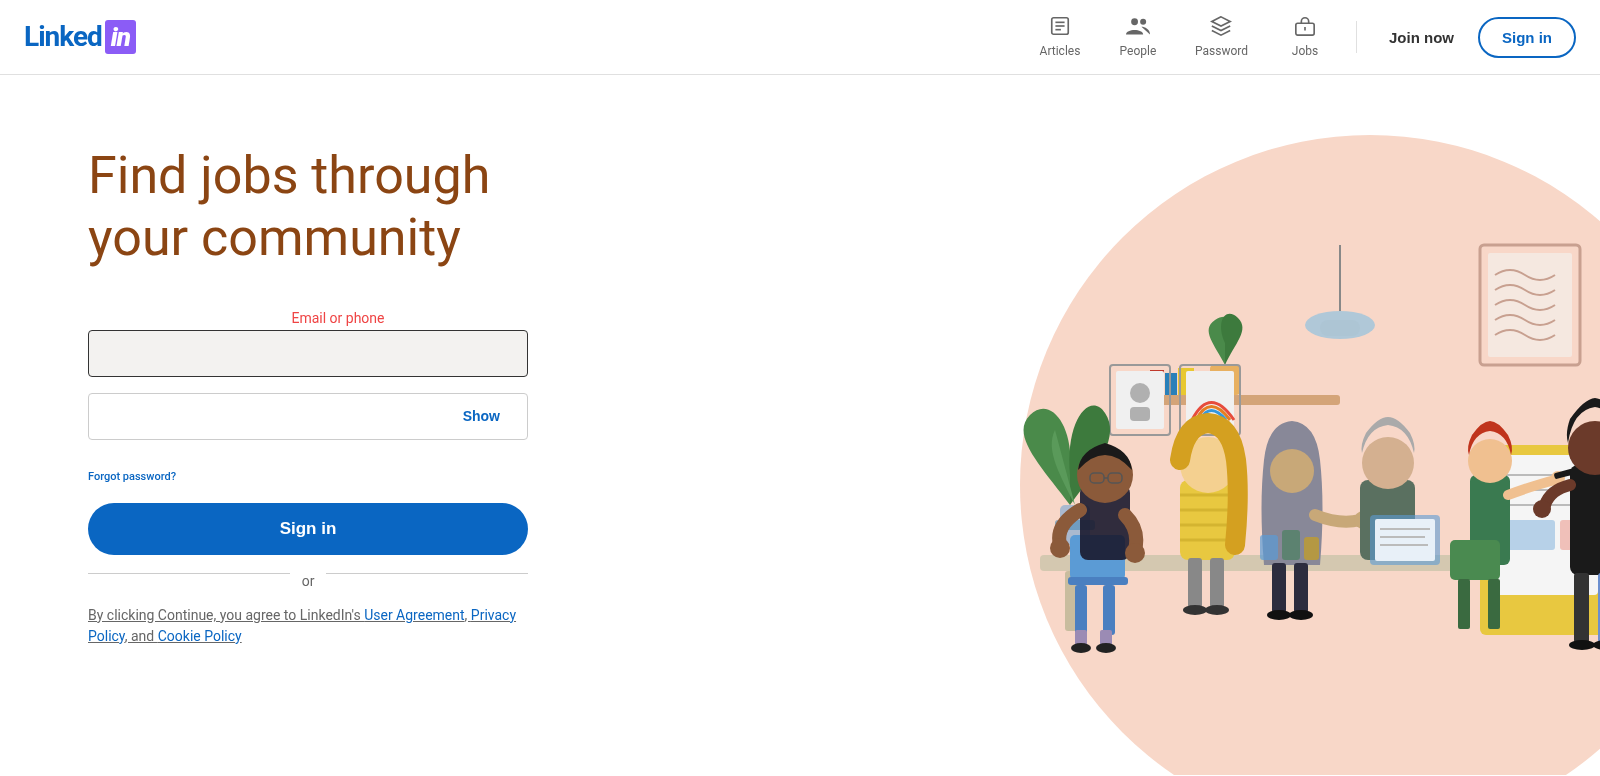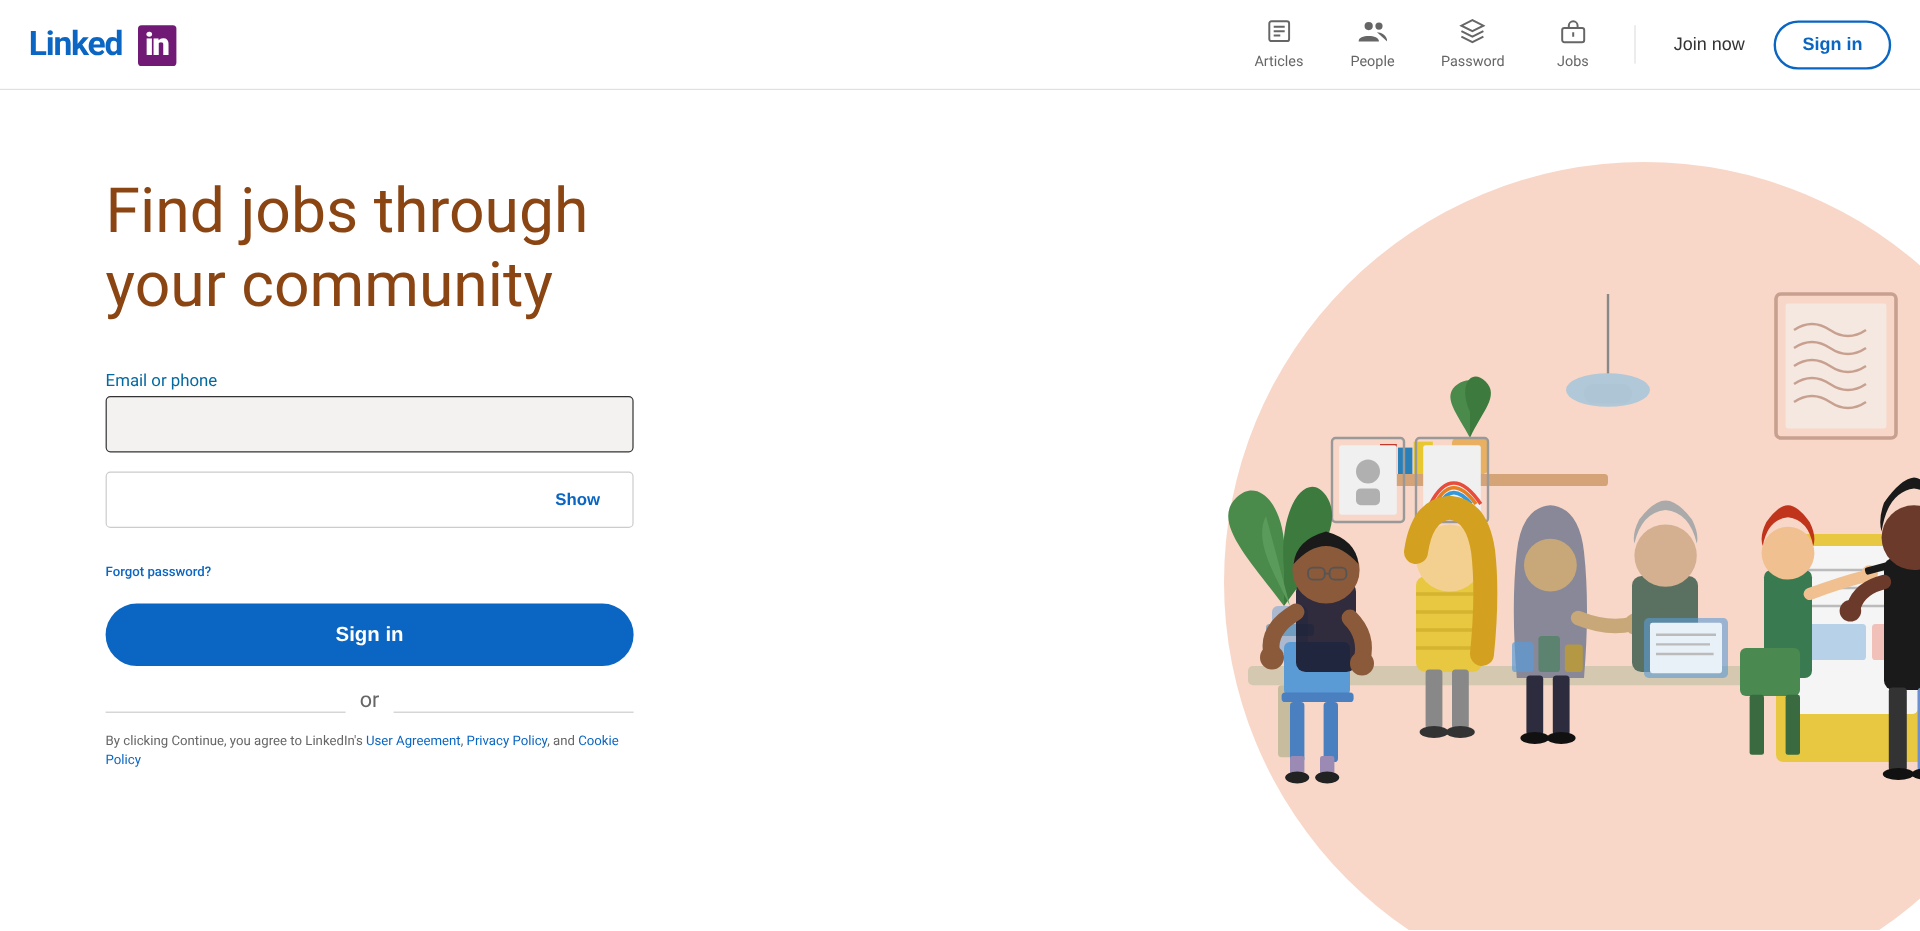--- a/index.html
+++ b/index.html
@@ -20,27 +20,28 @@
       margin-right: auto;
     }
     .logo-text {
       font-size: 28px;
       font-weight: 700;
       color: #0a66c2;
       letter-spacing: -1px;
     }
     .logo-in-box {
       display: inline-block;
-      background: #701a75;
+      background: #8b5cf6;
       color: #fff;
       font-size: 26px;
       font-weight: 900;
       padding: 2px 6px;
       border-radius: 3px;
-      margin-left: 13px;
+      margin-left: 3px;
+      font-style: italic;
     }
     nav {
       display: flex;
       align-items: center;
       gap: 8px;
     }
     .nav-item {
       display: flex;
       flex-direction: column;
       align-items: center;
@@ -49,21 +50,21 @@
       color: #666;
       font-size: 12px;
       text-decoration: none;
       border-bottom: 2px solid transparent;
       min-width: 70px;
     }
     .nav-icon { font-size: 20px; margin-bottom: 2px; color: #666; }
     .nav-divider { width: 1px; height: 32px; background: #e0e0e0; margin: 0 8px; }
     .join-now-btn {
       font-size: 15px;
-      font-weight: 400;
+      font-weight: 700;
       color: #333;
       padding: 8px 16px;
       cursor: pointer;
       background: none;
       border: none;
       white-space: nowrap;
     }
     .sign-in-btn {
       font-size: 15px;
       font-weight: 600;
@@ -99,22 +100,23 @@
       line-height: 1.2;
       margin-bottom: 40px;
     }
 
     .form-group {
       margin-bottom: 16px;
     }
     .form-label {
       display: block;
       font-size: 14px;
-      color: #0369a1;
+      color: #ef4444;
       margin-bottom: 4px;
+      text-align: center;
     }
     .form-input {
       width: 100%;
       max-width: 440px;
       padding: 14px 14px;
       font-size: 15px;
       border: 1.5px solid #333;
       border-radius: 4px;
       background: #f3f2f0;
       outline: none;
@@ -165,39 +167,40 @@
       font-size: 17px;
       font-weight: 600;
       border: none;
       border-radius: 28px;
       cursor: pointer;
       margin-bottom: 18px;
     }
 
     .or-divider {
       display: flex;
-      align-items: flex-end;
+      align-items: flex-start;
       max-width: 440px;
       margin-bottom: 16px;
       color: #666;
-      font-size: 18px;
+      font-size: 14px;
     }
     .or-divider::before, .or-divider::after {
       content: '';
       flex: 1;
       height: 1px;
       background: #ccc;
     }
     .or-divider span { padding: 0 12px; }
 
     .legal-text {
-      font-size: 11px;
+      font-size: 14px;
       color: #666;
       max-width: 440px;
       line-height: 1.5;
+      text-decoration: underline;
     }
     .legal-link {
       color: #0a66c2;
       text-decoration: none;
       cursor: pointer;
     }
 
     
     .right-panel {
       position: absolute;

